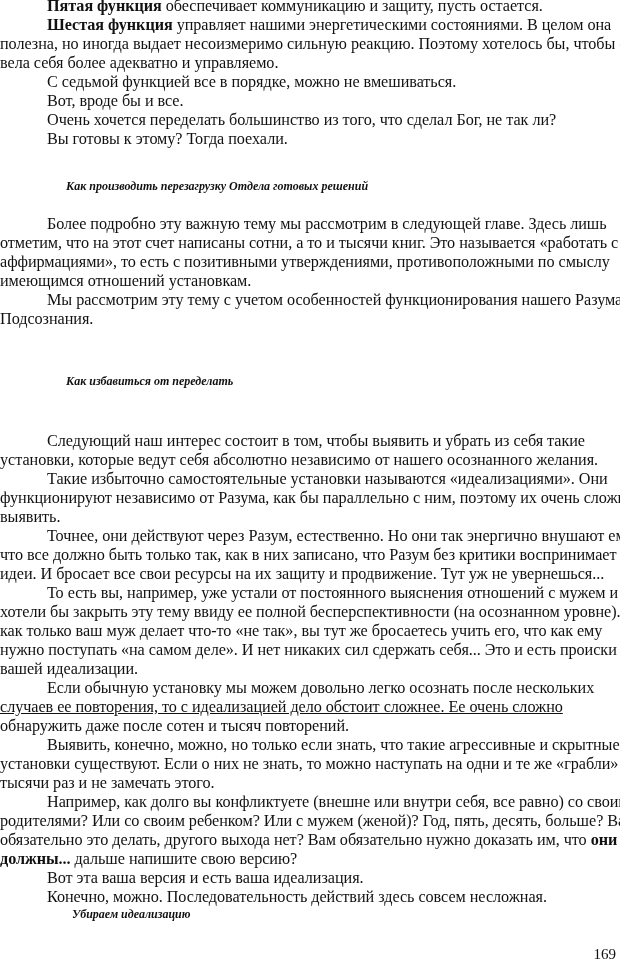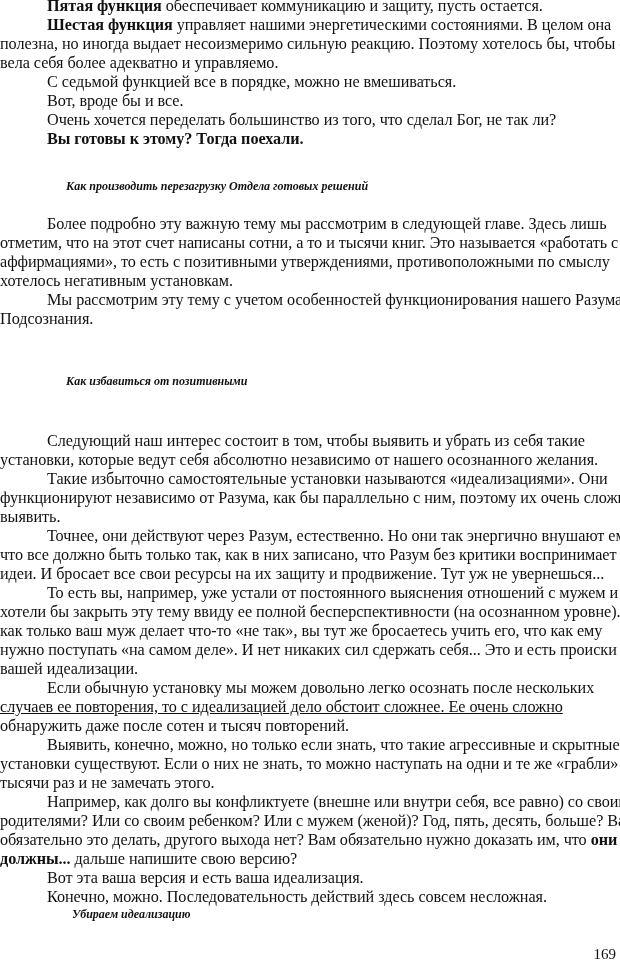--- a/index.html
+++ b/index.html
@@ -34,35 +34,35 @@
 <div class="page">
 
   <div class="block" id="block1" style="top:0px;">
       <div class="p line ind" style="text-indent: 0px;"><b>Пятая функция</b><span> обеспечивает коммуникацию и защиту, пусть остается.</span></div>
       <div class="p line ind" style="text-indent: 0px;"><b>Шестая функция</b><span> управляет нашими энергетическими состояниями. В целом она</span></div>
       <div class="p line" style="text-indent: 0px;"><span>полезна, но иногда выдает несоизмеримо сильную реакцию. Поэтому хотелось бы, чтобы она</span></div>
       <div class="p line" style="text-indent: 0px;"><span>вела себя более адекватно и управляемо.</span></div>
       <div class="p line ind" style="text-indent: 0px;"><span>С седьмой функцией все в порядке, можно не вмешиваться.</span></div>
       <div class="p line ind" style="text-indent: 0px;"><span>Вот, вроде бы и все.</span></div>
       <div class="p line ind" style="text-indent: 0px;"><span>Очень хочется переделать большинство из того, что сделал Бог, не так ли?</span></div>
-      <div class="p line ind" style="text-indent: 0px; font-weight: bold;"><span>Вы готовы к этому? Тогда поехали.</span></div>
+      <div class="p line ind" style="text-indent: 0px;"><span>Вы готовы к этому? Тогда поехали.</span></div>
     </div>
 
   <div class="heading" style="top:180px;">Как производить перезагрузку Отдела готовых решений</div>
 
   <div class="block" id="block2" style="top:218px;">
       <div class="p line ind" style="text-indent: 0px;"><span>Более подробно эту важную тему мы рассмотрим в следующей главе. Здесь лишь</span></div>
       <div class="p line" style="text-indent: 0px;"><span>отметим, что на этот счет написаны сотни, а то и тысячи книг. Это называется «работать с</span></div>
       <div class="p line" style="text-indent: 0px;"><span>аффирмациями», то есть с позитивными утверждениями, противоположными по смыслу</span></div>
-      <div class="p line" style="text-indent: 0px;"><span>хотелось негативным установкам.</span></div>
+      <div class="p line" style="text-indent: 0px;"><span>имеющимся отношений установкам.</span></div>
       <div class="p line ind" style="text-indent: 0px;"><span>Мы рассмотрим эту тему с учетом особенностей функционирования нашего Разума и</span></div>
       <div class="p line" style="text-indent: 0px;"><span>Подсознания.</span></div>
     </div>
 
-  <div class="heading" style="top:375px;">Как избавиться от позитивными</div>
+  <div class="heading" style="top:375px;">Как избавиться от переделать</div>
 
   <div class="block" id="block3" style="top:435px;">
       <div class="p line ind" style="text-indent: 0px;"><span>Следующий наш интерес состоит в том, чтобы выявить и убрать из себя такие</span></div>
       <div class="p line" style="text-indent: 0px;"><span>установки, которые ведут себя абсолютно независимо от нашего осознанного желания.</span></div>
       <div class="p line ind" style="text-indent: 0px;"><span>Такие избыточно самостоятельные установки называются «идеализациями». Они</span></div>
       <div class="p line" style="text-indent: 0px;"><span>функционируют независимо от Разума, как бы параллельно с ним, поэтому их очень сложно</span></div>
       <div class="p line" style="text-indent: 0px;"><span>выявить.</span></div>
       <div class="p line ind" style="text-indent: 0px;"><span>Точнее, они действуют через Разум, естественно. Но они так энергично внушают ему,</span></div>
       <div class="p line" style="text-indent: 0px;"><span>что все должно быть только так, как в них записано, что Разум без критики воспринимает эти</span></div>
       <div class="p line" style="text-indent: 0px;"><span>идеи. И бросает все свои ресурсы на их защиту и продвижение. Тут уж не увернешься...</span></div>

